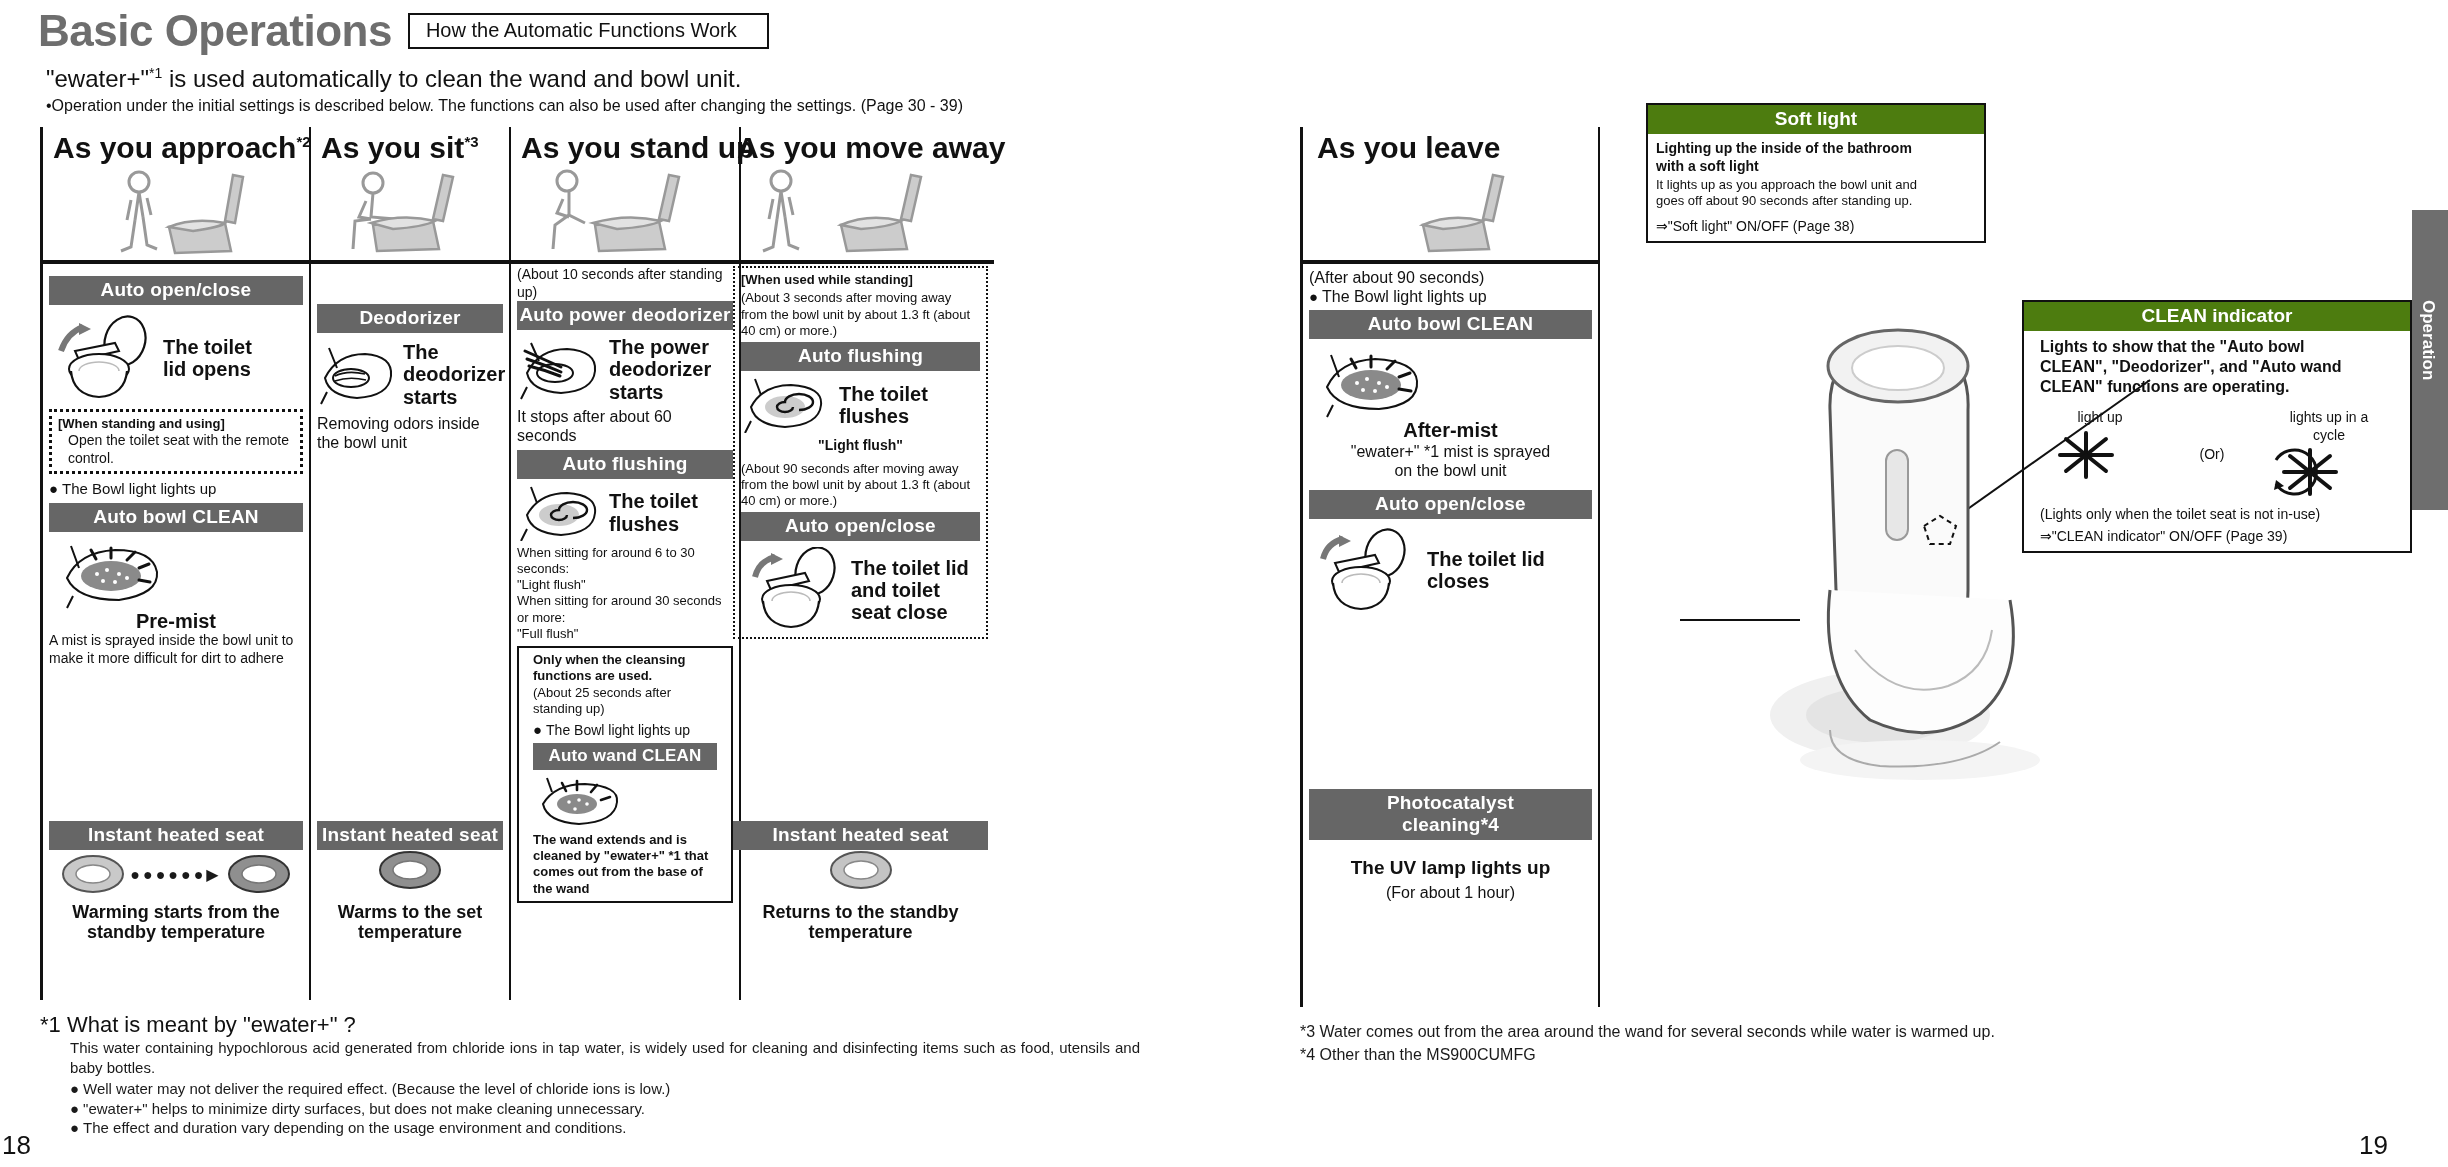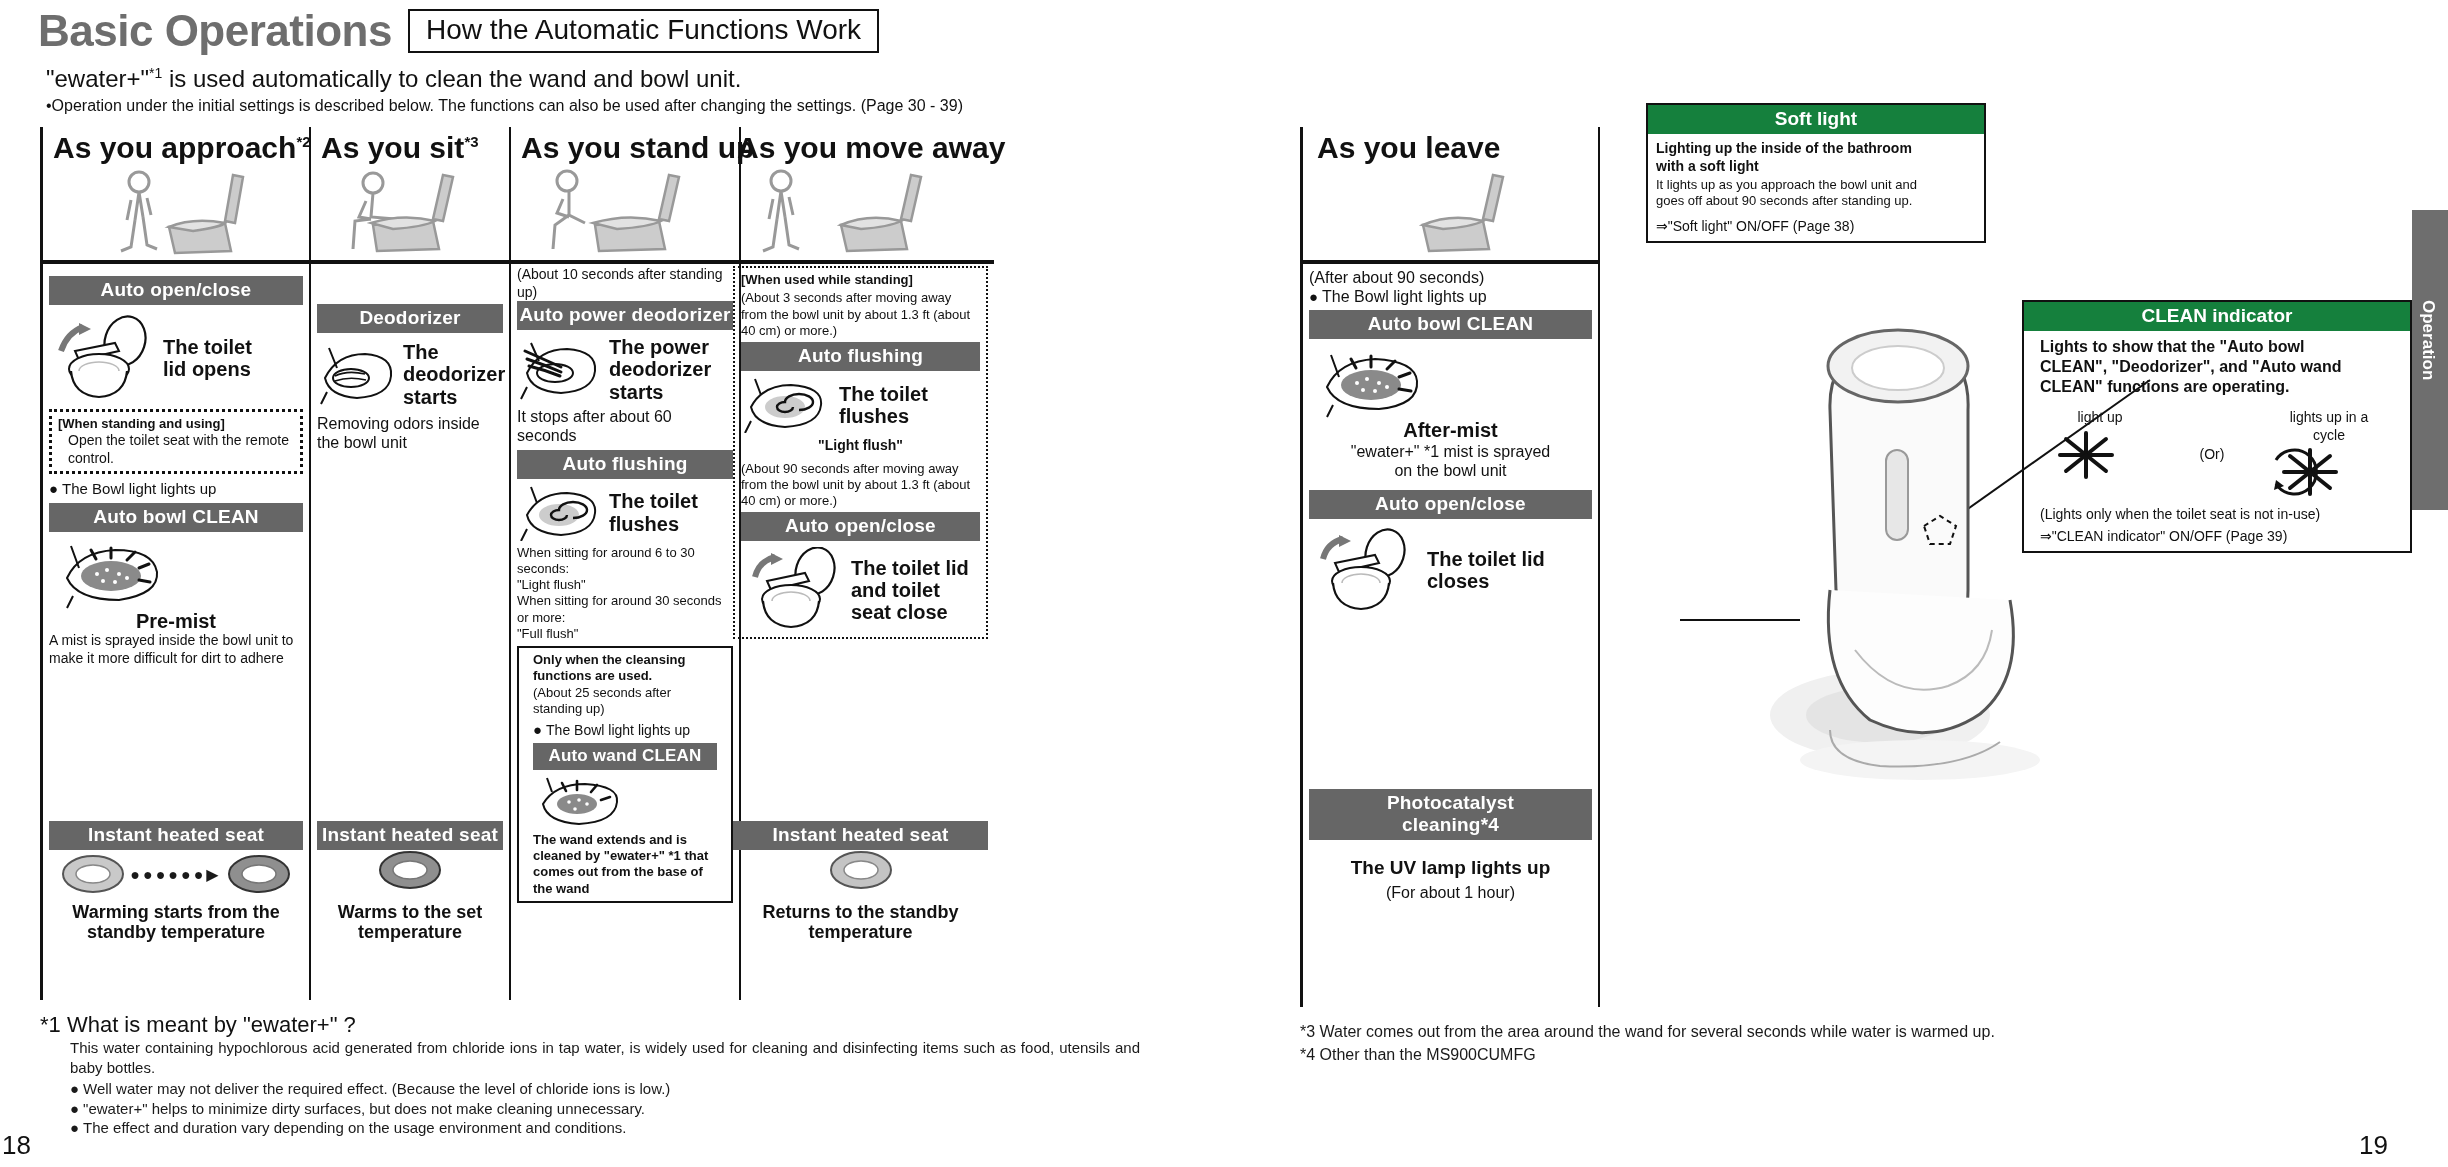--- a/index.html
+++ b/index.html
@@ -11,21 +11,21 @@
     color:#1a1a1a;
     position:relative;
     overflow:hidden;
   }
   .page { position:absolute; top:0; left:0; width:2448px; height:1167px; }
 
   
   #header { position:absolute; left:38px; top:6px; display:flex; align-items:center; gap:16px; }
   #title { font-size:44px; font-weight:bold; color:#6e6e6e; letter-spacing:-0.5px; }
   #subtitle-box {
-    border:2px solid #111; padding:4px 16px 6px 16px; font-size:28px; color:#111;
+    border:2px solid #111; padding:4px 30px 6px 16px; font-size:20px; color:#111;
     line-height:1.1;
   }
 
   #lead { position:absolute; left:46px; top:65px; font-size:24px; color:#111; }
   #lead sup { font-size:14px; }
   #lead2 { position:absolute; left:46px; top:97px; font-size:16px; color:#111; }
 
   
   #left-table {
     position:absolute; left:40px; top:127px; width:1083px; height:873px;
@@ -62,21 +62,21 @@
 
   .bullet::before { content:"\25CF"; font-size:15px; margin-right:4px; }
 
   .row-flex { display:flex; align-items:center; gap:6px; }
   #leave-table {
     position:absolute; left:1300px; top:127px; width:300px; height:880px;
     border-left:3px solid #111; border-right:2px solid #111;
   }
 
   .panel { position:absolute; border:2px solid #111; background:#fff; }
-  .panel-hdr { background:#15803d; color:#fff; font-weight:bold; text-align:center; font-size:19px; padding:3px 15px 4px; }
+  .panel-hdr { background:#4d7c0f; color:#fff; font-weight:bold; text-align:center; font-size:19px; padding:3px 15px 4px; }
 
   #softlight-panel { left:1646px; top:103px; width:340px; }
   #clean-panel   { left:2022px; top:300px; width:390px; }
 
   
   #illustration { position:absolute; left:1680px; top:290px; width:620px; height:560px; }
 
   
   #side-tab {
     position:absolute; right:0px; top:210px; width:36px; height:300px;

